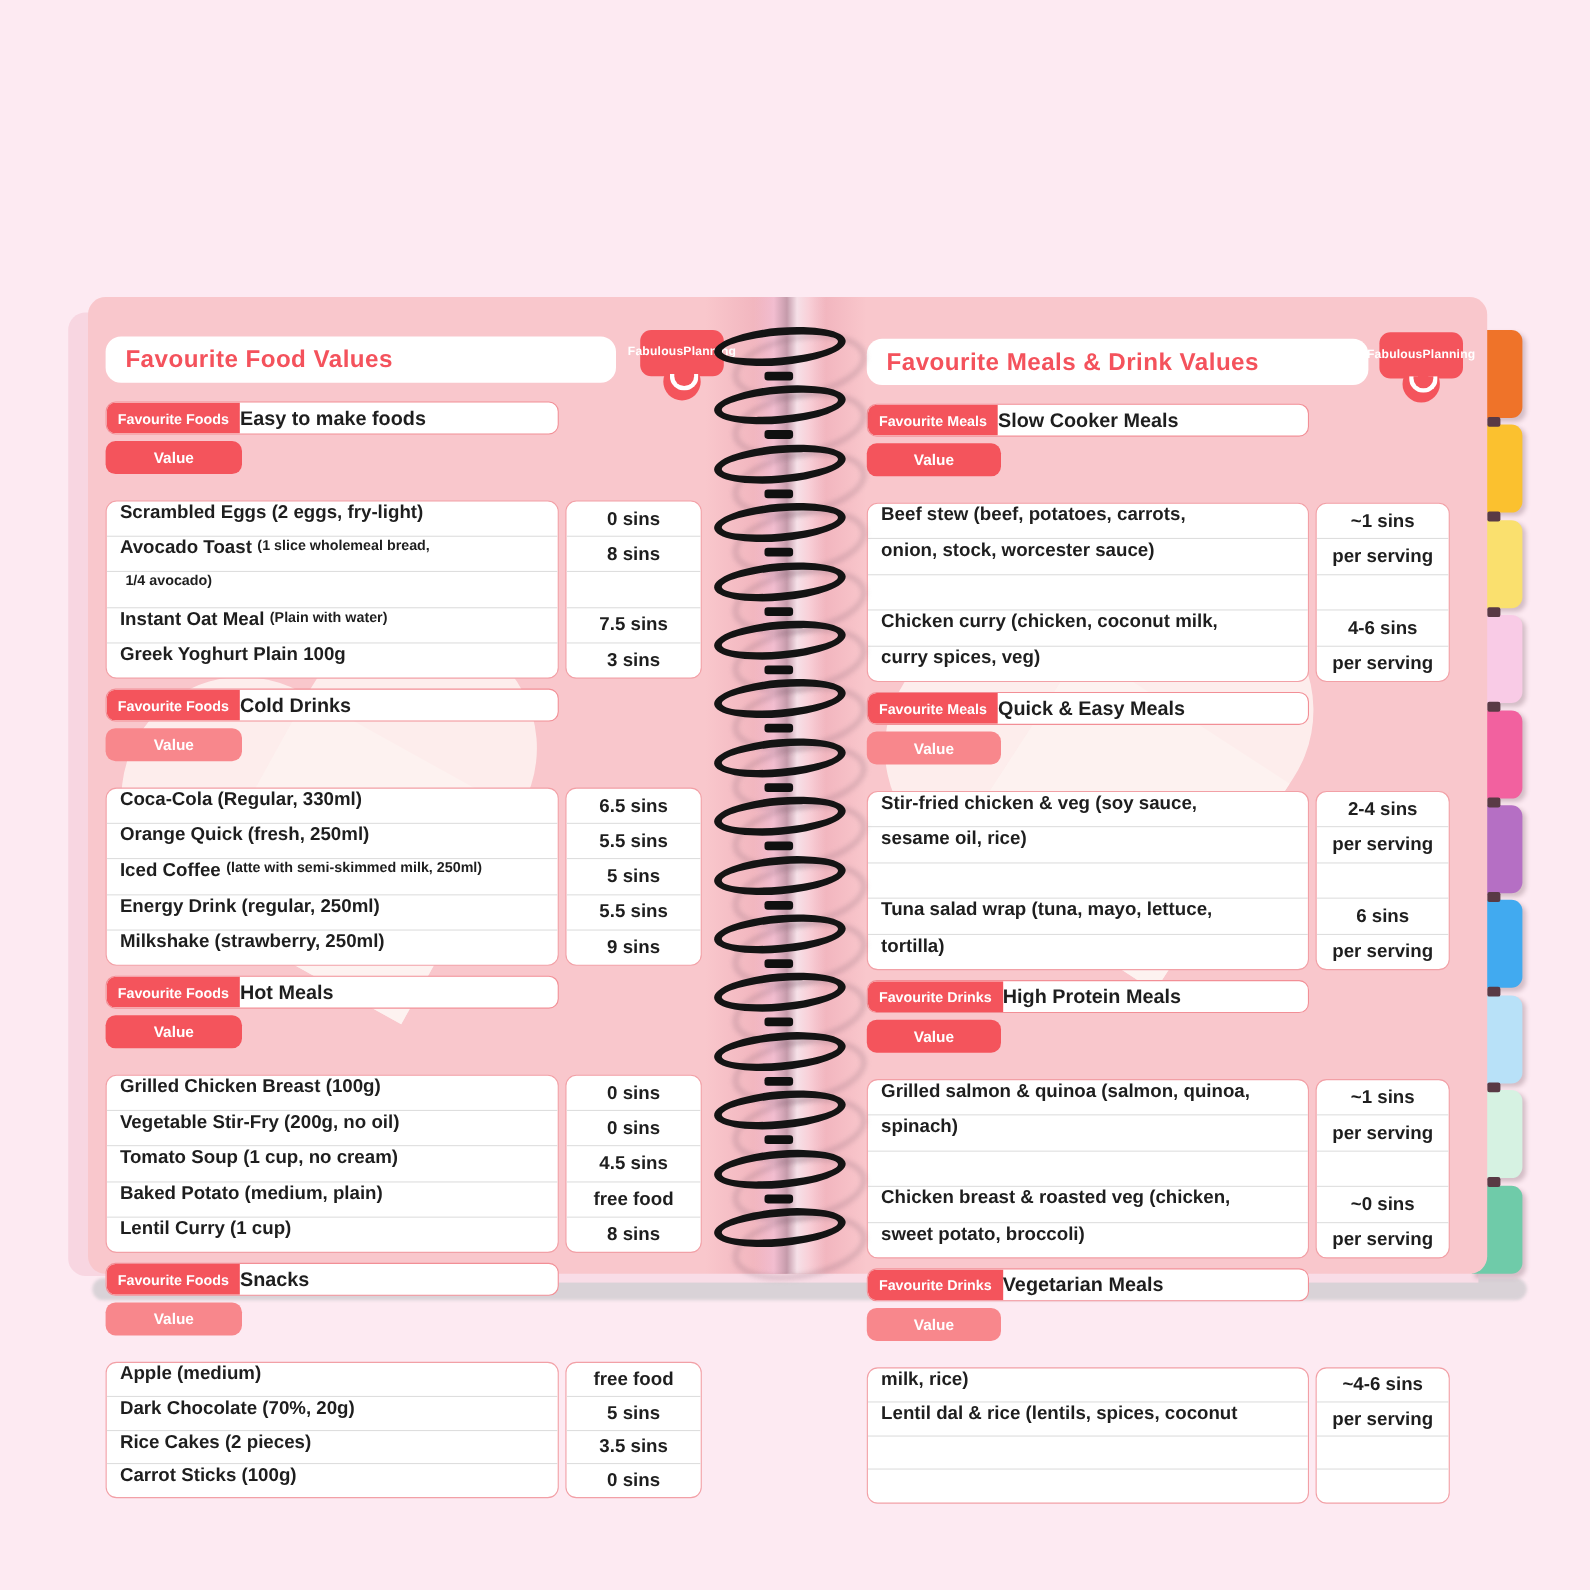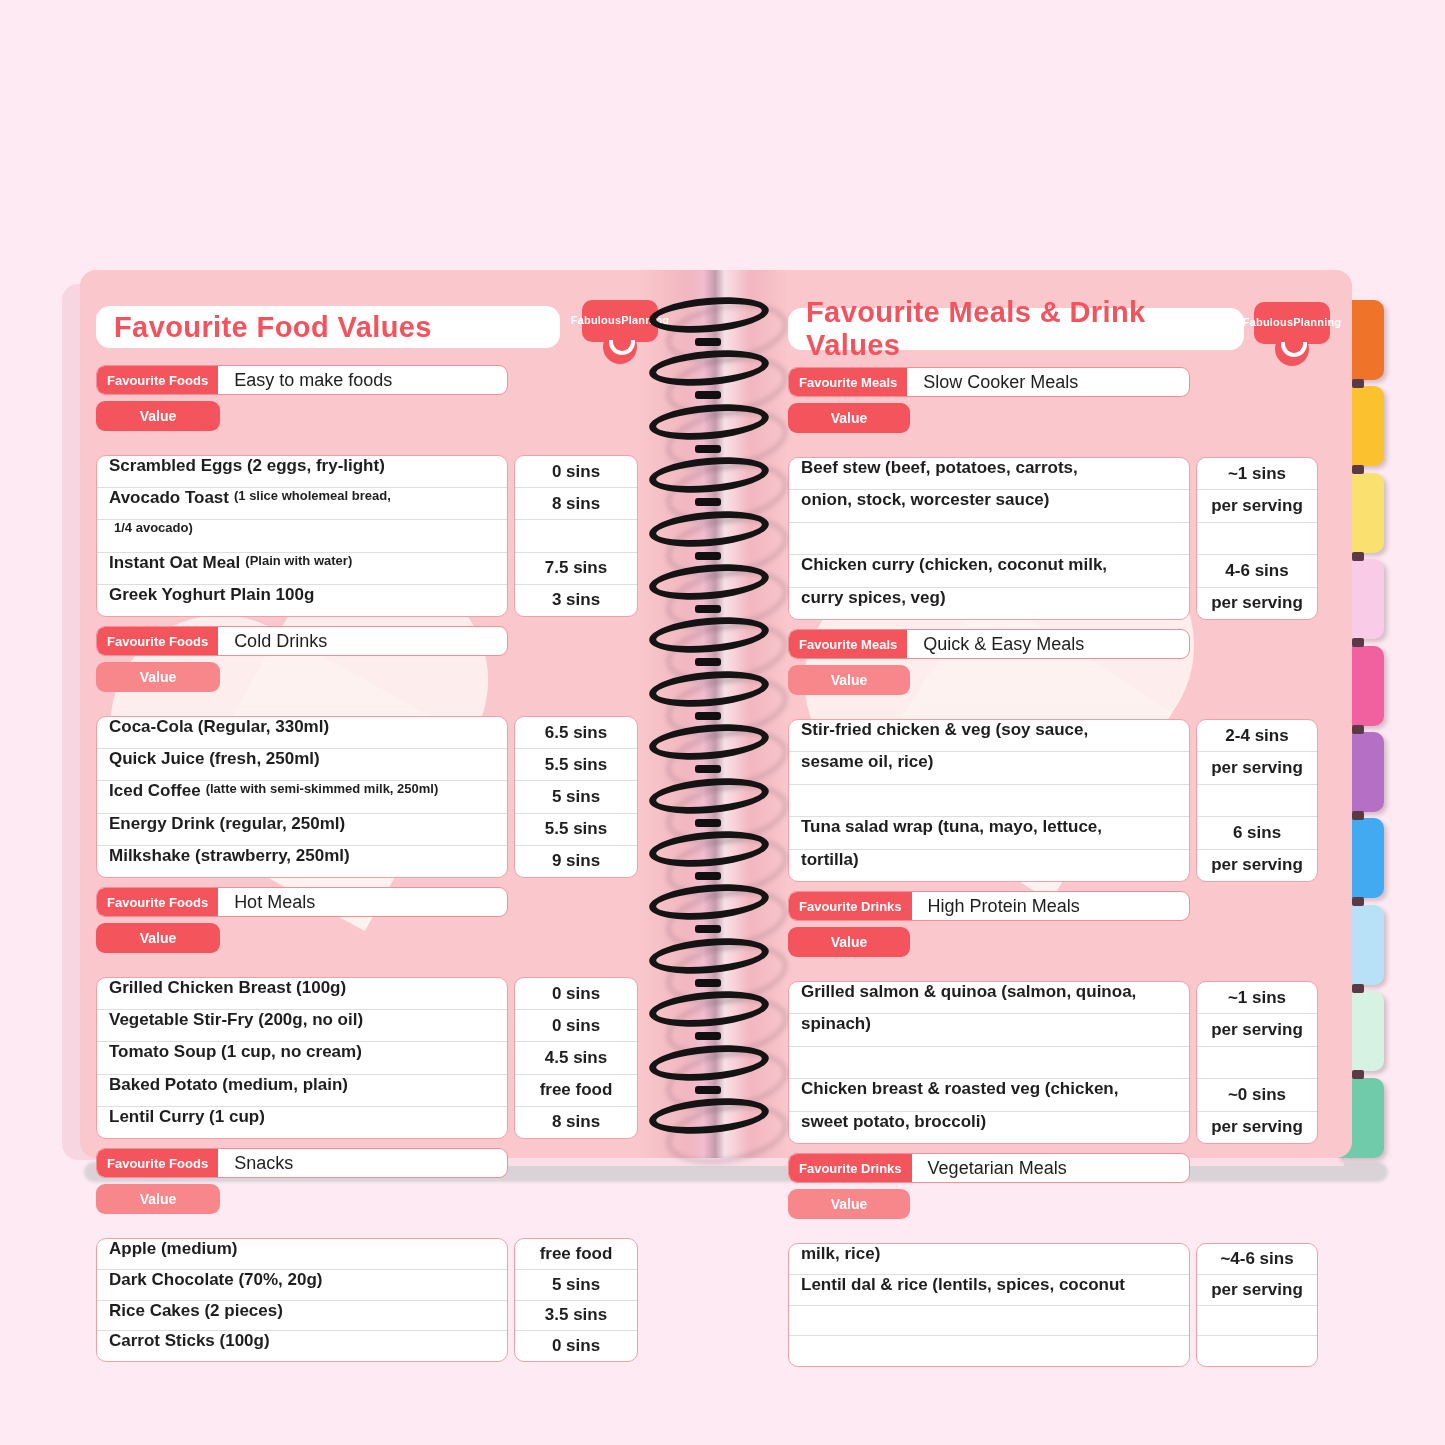--- a/index.html
+++ b/index.html
@@ -25,41 +25,41 @@
   .heart-l{left:30px;top:330px;width:440px;height:420px;transform:rotate(-16deg);}
   .heart-r{left:80px;top:290px;width:450px;height:430px;transform:rotate(-12deg);}
   
   .content{position:relative;z-index:1;}
   .page-left .content{padding:36px 0 0 16px;width:558px;}
   .page-right .content{padding:38px 0 0 70px;width:530px;}
   .title-row{position:relative;margin-bottom:17px;}
   .title-box{width:464px;height:42px;background:#ffffff;border-radius:14px;display:flex;align-items:center;
              padding-left:18px;box-sizing:border-box;}
   .page-right .title-box{width:456px;}
-  .title-text{color:#f4525c;font-size:29px;font-weight:bold;letter-spacing:.4px;}
+  .title-text{color:#f4525c;font-size:22px;font-weight:bold;letter-spacing:.4px;}
   
   .logo{position:absolute;top:-6px;width:76px;height:60px;}
   .page-left .logo{left:486px;}
   .page-right .logo{left:466px;}
   .logo-badge{position:relative;width:76px;height:42px;background:#f4545c;border-radius:10px;
               display:flex;align-items:center;justify-content:center;z-index:1;text-align:center;}
   .logo-badge span{color:#fff;font-size:11px;font-weight:bold;line-height:11.5px;letter-spacing:.2px;}
   .logo-bump{position:absolute;left:50%;top:30px;width:34px;height:34px;margin-left:-17px;border-radius:50%;
              background:#f4545c;z-index:0;}
   .logo-smile{position:absolute;left:50%;top:40px;width:18px;height:11px;margin-left:-11px;
               border:4px solid #fff;border-top:none;border-radius:0 0 16px 16px;z-index:2;}
   
   .section{margin-bottom:9px;}
   .sec-header{display:flex;gap:6px;margin-bottom:24px;flex-direction:column;}
   .sec-title-box{width:412px;height:30px;background:#fff;border:1.5px solid #f28f96;border-radius:9px;
                  display:flex;align-items:center;box-sizing:border-box;overflow:hidden;}
   .page-right .sec-title-box{width:402px;}
   .sec-badge{height:100%;background:#f4545c;color:#fff;font-size:13px;font-weight:bold;
              display:flex;align-items:center;padding:0 10px;border-radius:7px 0 0 7px;flex:none;}
-  .sec-title{font-size:18px;font-weight:normal;padding-left:16px;white-space:nowrap;}
+  .sec-title{font-size:18px;font-weight:bold;padding-left:0;white-space:nowrap;}
   .value-header{width:124px;height:30px;border-radius:9px;display:flex;align-items:center;justify-content:center;
                 color:#fff;font-size:14px;font-weight:bold;flex:none;}
   .page-right .value-header{width:122px;}
   .section:nth-child(odd) .value-header{background:#f4545c;}
   .section:nth-child(even) .value-header{background:#f8878c;}
   .sec-body{display:flex;gap:6px;}
   .rows{display:flex;flex-direction:column;background:#fff;border:1.5px solid #f2a0a6;border-radius:10px;
         box-sizing:border-box;overflow:hidden;}
   .rows-main{width:412px;}
   .page-right .rows-main{width:402px;}
@@ -206,21 +206,21 @@
       <div class="value-header">Value</div>
     </div>
     <div class="sec-body">
       <div class="rows rows-main r5">
   <div class="row">
     <span class="main">Coca-Cola (Regular, 330ml)</span>
     <span class="detail"></span>
   </div>
 
   <div class="row">
-    <span class="main">Quick Juice (fresh, 250ml)</span>
+    <span class="main">Orange Quick (fresh, 250ml)</span>
     <span class="detail"></span>
   </div>
 
   <div class="row">
     <span class="main">Iced Coffee</span>
     <span class="detail">(latte with semi-skimmed milk, 250ml)</span>
   </div>
 
   <div class="row">
     <span class="main">Energy Drink (regular, 250ml)</span>

